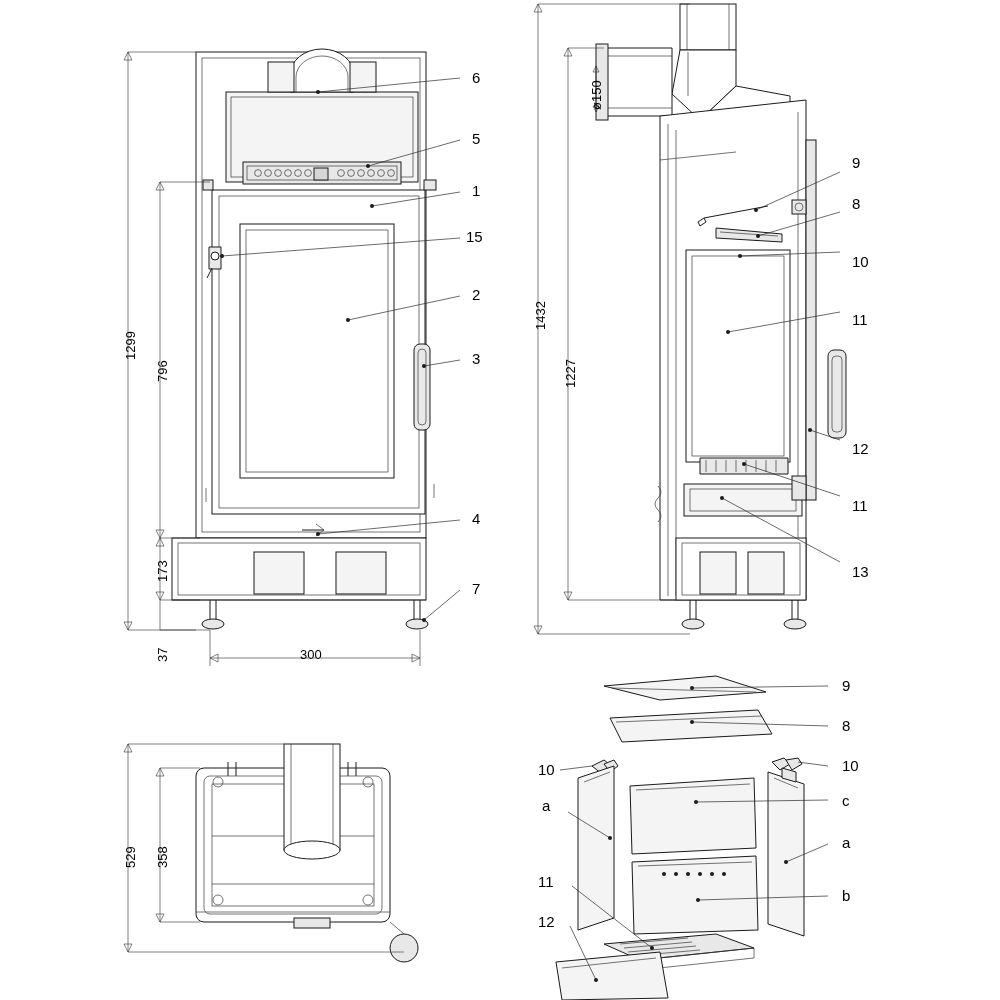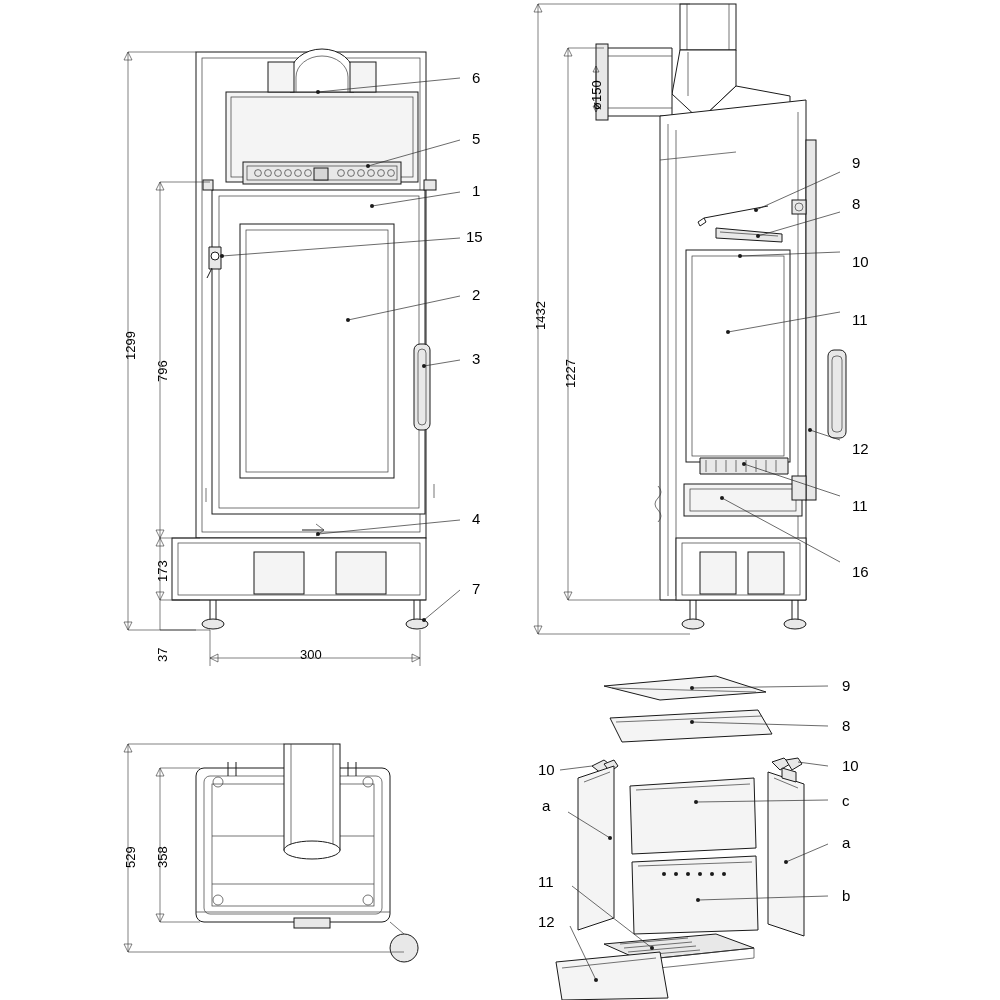--- a/index.html
+++ b/index.html
@@ -434,21 +434,21 @@
   <div class="dim-lbl rot90" style="left:156px; top:582px;">173</div>
   <div class="dim-lbl rot90" style="left:156px; top:662px;">37</div>
   <div class="dim-lbl" style="left:300px; top:648px;">300</div>
 
   <div class="lbl" style="left:852px; top:155px;">9</div>
   <div class="lbl" style="left:852px; top:196px;">8</div>
   <div class="lbl" style="left:852px; top:254px;">10</div>
   <div class="lbl" style="left:852px; top:312px;">11</div>
   <div class="lbl" style="left:852px; top:441px;">12</div>
   <div class="lbl" style="left:852px; top:498px;">11</div>
-  <div class="lbl" style="left:852px; top:564px;">16</div>
+  <div class="lbl" style="left:852px; top:564px;">13</div>
 
   <div class="dim-lbl rot90" style="left:534px; top:330px;">1432</div>
   <div class="dim-lbl rot90" style="left:564px; top:388px;">1227</div>
   <div class="dim-lbl rot90" style="left:590px; top:110px;">ø150</div>
 
   <div class="dim-lbl rot90" style="left:124px; top:868px;">529</div>
   <div class="dim-lbl rot90" style="left:156px; top:868px;">358</div>
 
   <div class="lbl" style="left:842px; top:678px;">9</div>
   <div class="lbl" style="left:842px; top:718px;">8</div>

